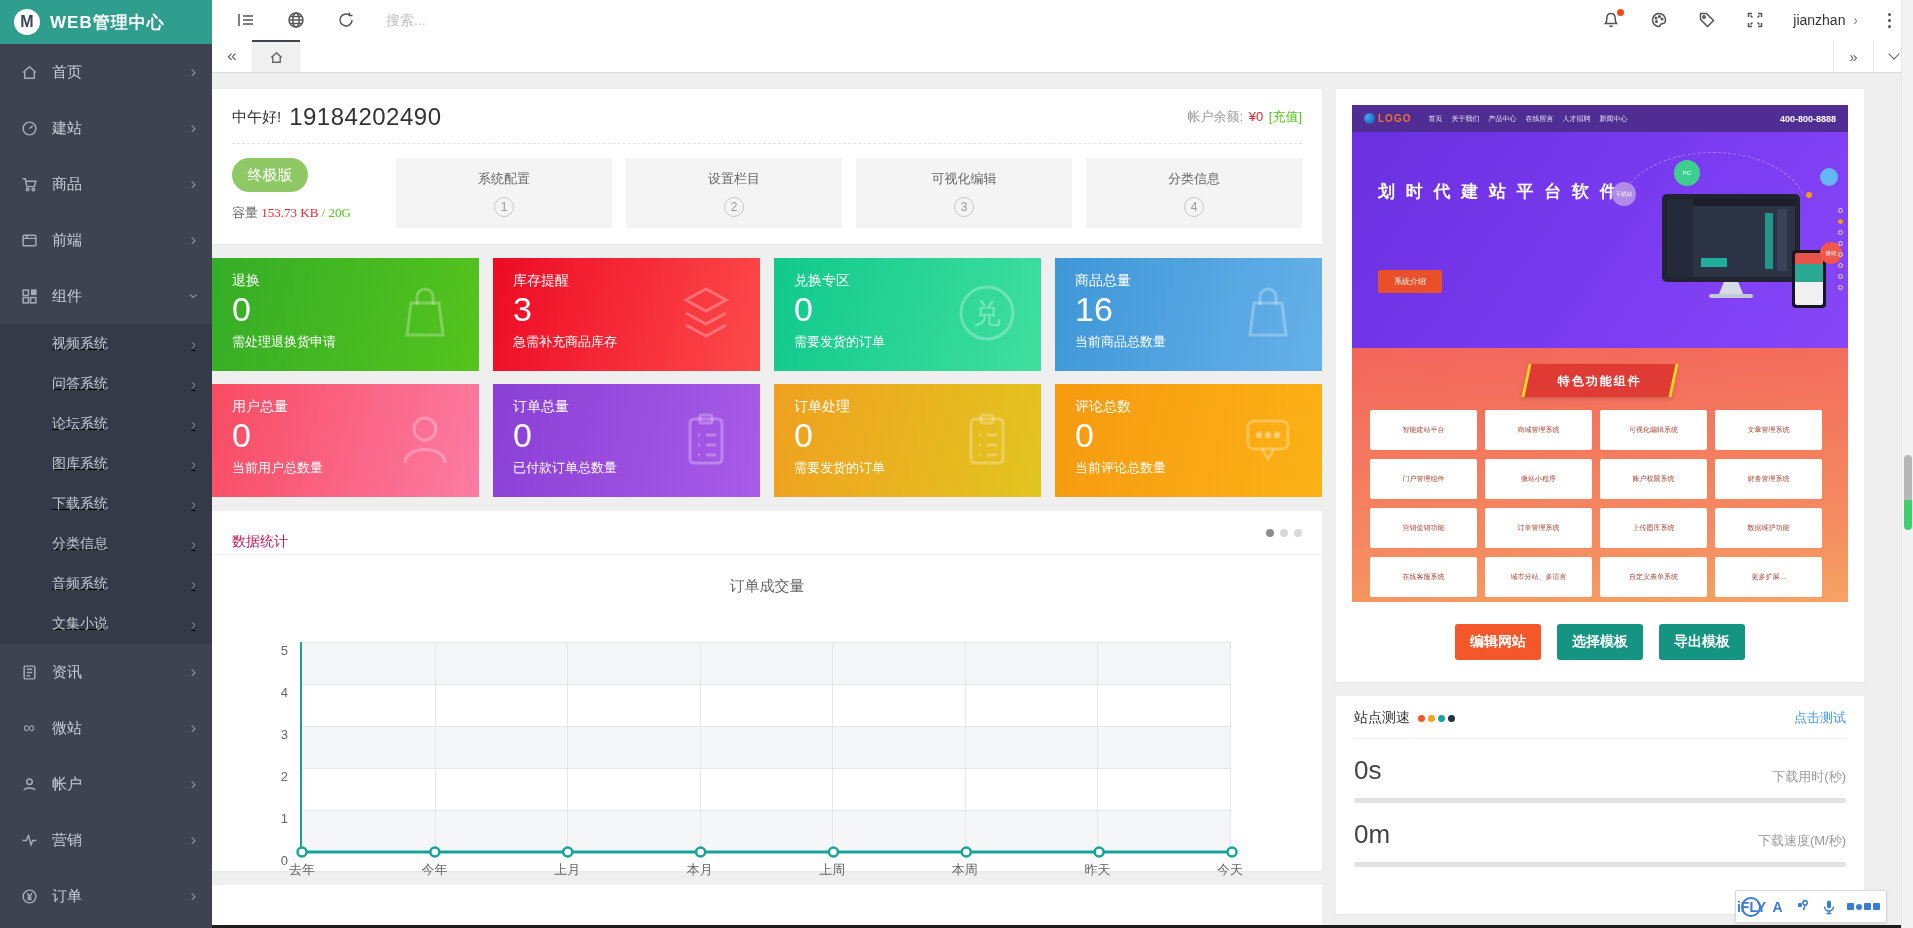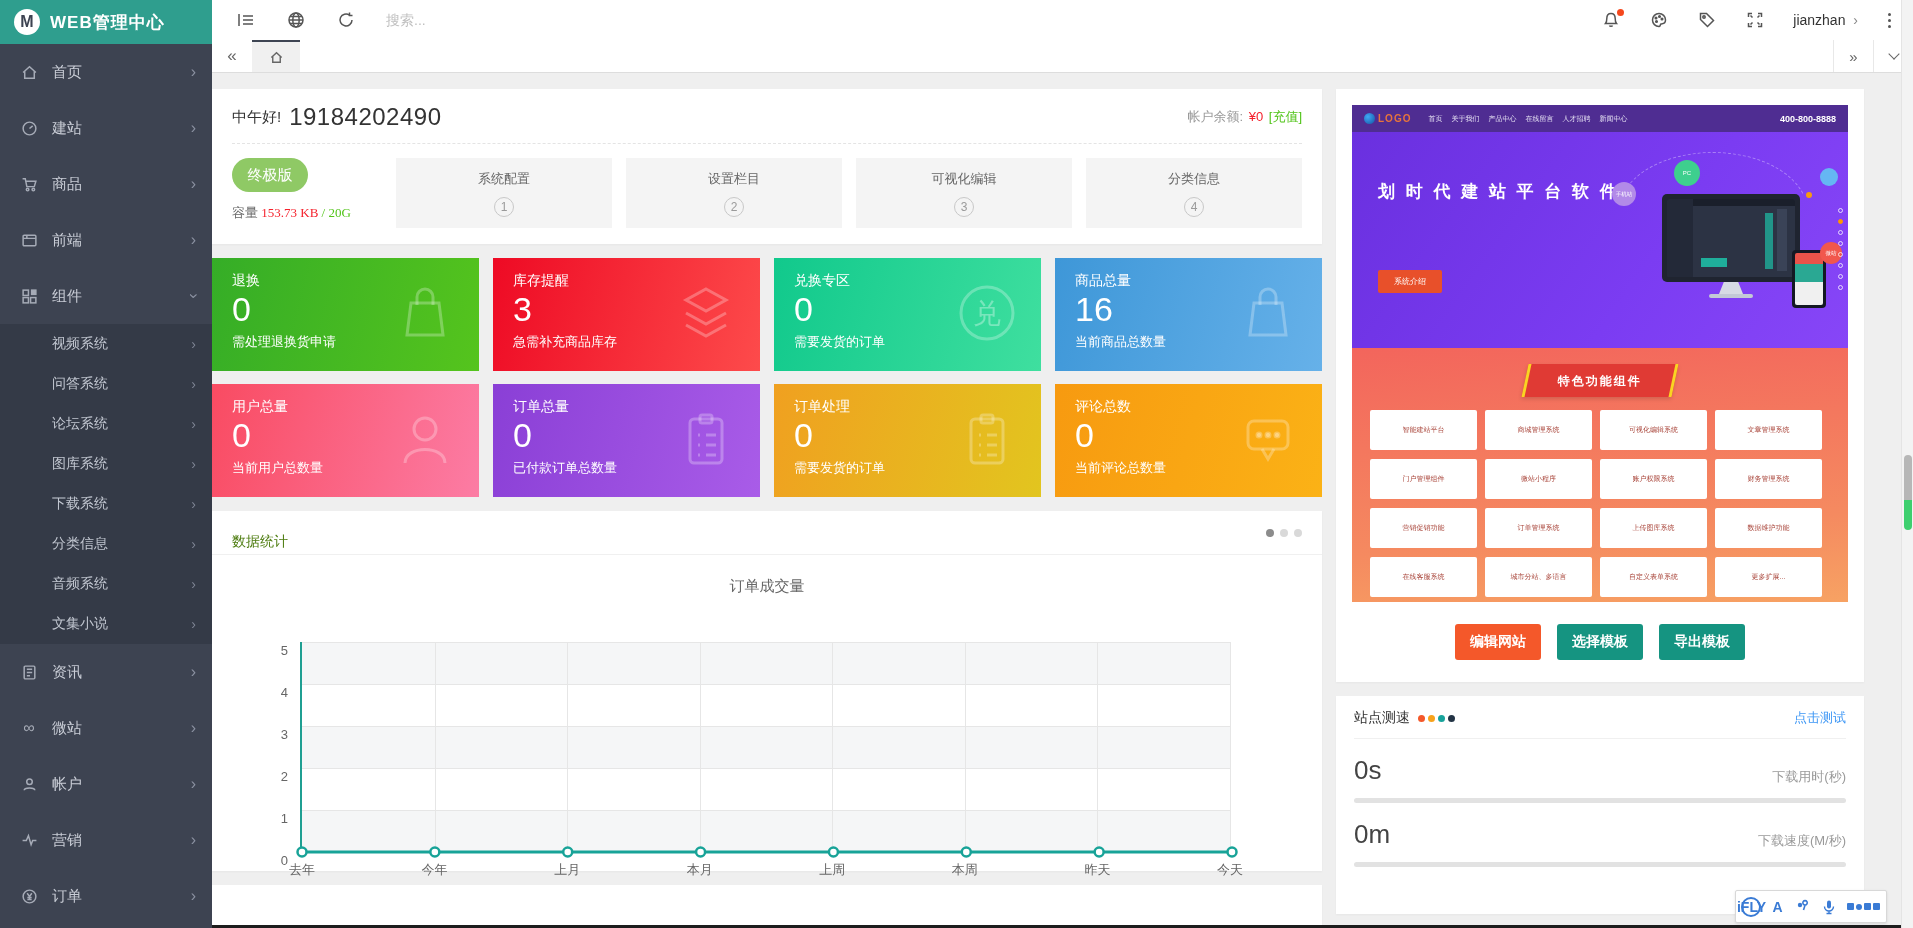--- a/index.html
+++ b/index.html
@@ -11,21 +11,21 @@
   .side-brand { height:44px; background:#2f9e8e; display:flex; align-items:center; padding-left:14px; }
   .logo-circle { width:26px; height:26px; border-radius:50%; background:#fff; color:#3d4351;
     font-weight:bold; font-size:16px; display:flex; align-items:center; justify-content:center; }
   .brand-title { color:#fff; font-size:17px; font-weight:bold; margin-left:10px; letter-spacing:1px; }
   .side-item { height:56px; display:flex; align-items:center; padding:0 16px 0 20px; color:#c9cdd6;
     font-size:15px; cursor:pointer; }
   .side-item .sicon { width:18px; height:18px; margin-right:14px; opacity:.85; display:flex; align-items:center; justify-content:center; }
   .side-item .sicon svg { width:17px; height:17px; stroke:#b9bec9; fill:none; stroke-width:1.4; }
   .side-item .chev { margin-left:auto; color:#8a90a0; font-size:16px; }
   .chev-down { display:inline-block; transform:rotate(90deg); }
-  .submenu { background:#343a47; }
+  .submenu { background:#343a47;text-decoration:underline; }
   .sub-item { height:40px; display:flex; align-items:center; padding:0 16px 0 52px; color:#c2c7d1; font-size:14px; cursor:pointer; }
   .sub-item .chev { margin-left:auto; color:#7e8494; font-size:14px; }
   .glyph { font-size:16px; color:#b9bec9; line-height:1; }
 
   
   .main { position:absolute; left:212px; top:0; right:0; height:928px; }
   .topbar { height:40px; background:#fff; display:flex; align-items:center; padding:0 20px 0 24px; position:relative; z-index:20; }
   .tb-icon { width:20px; height:20px; margin-right:30px; display:flex; align-items:center; justify-content:center; cursor:pointer; position:relative; }
   .tb-icon svg { width:18px; height:18px; stroke:#555; fill:none; stroke-width:1.5; }
   .search-input { border:none; outline:none; font-size:14px; color:#666; width:220px; }
@@ -80,21 +80,21 @@
   .stat-title { font-size:14px; }
   .stat-value { font-size:34px; line-height:1.15; font-weight:500; }
   .stat-desc { font-size:13px; margin-top:4px; }
   .stat-icon { position:absolute; right:22px; top:50%; transform:translateY(-50%); opacity:.85; }
   .stat-icon svg { width:64px; height:64px; stroke:rgba(255,255,255,.32); fill:none; stroke-width:3; }
   .stat-icon text { fill:rgba(255,255,255,.4); stroke:none; }
 
   
   .chart-card { margin-top:14px; height:360px; }
   .chart-header { height:44px; display:flex; align-items:center; padding:0 20px; border-bottom:1px solid #f0f0f0; }
-  .chart-header .title { font-size:14px; color:#4d7c0f;margin-top:18px; }
+  .chart-header .title { font-size:14px; color:#be185d;margin-top:18px; }
   .car-dots { margin-left:auto; display:flex; gap:6px; }
   .car-dots i { width:8px; height:8px; border-radius:50%; background:#d9d9d9; cursor:pointer; }
   .car-dots i.active { background:#8c8c8c; }
   .chart-title { text-align:center; font-size:15px; color:#666; margin-top:22px; }
   .plot-wrap { position:relative; margin:46px 0 0 88px; width:930px; height:210px; }
   .plot { position:absolute; inset:0; border-left:2px solid #1f9f92;
     background:linear-gradient(to bottom,#f5f6f7 0 20%,#fff 20% 40%,#f5f6f7 40% 60%,#fff 60% 80%,#f5f6f7 80% 100%); }
   .hline { position:absolute; left:0; right:0; height:1px; background:#e6e6e6; }
   .vline { position:absolute; top:0; bottom:0; width:1px; background:#e6e6e6; }
   .ylab { position:absolute; left:-14px; transform:translate(-100%,50%); font-size:13px; color:#666; }

